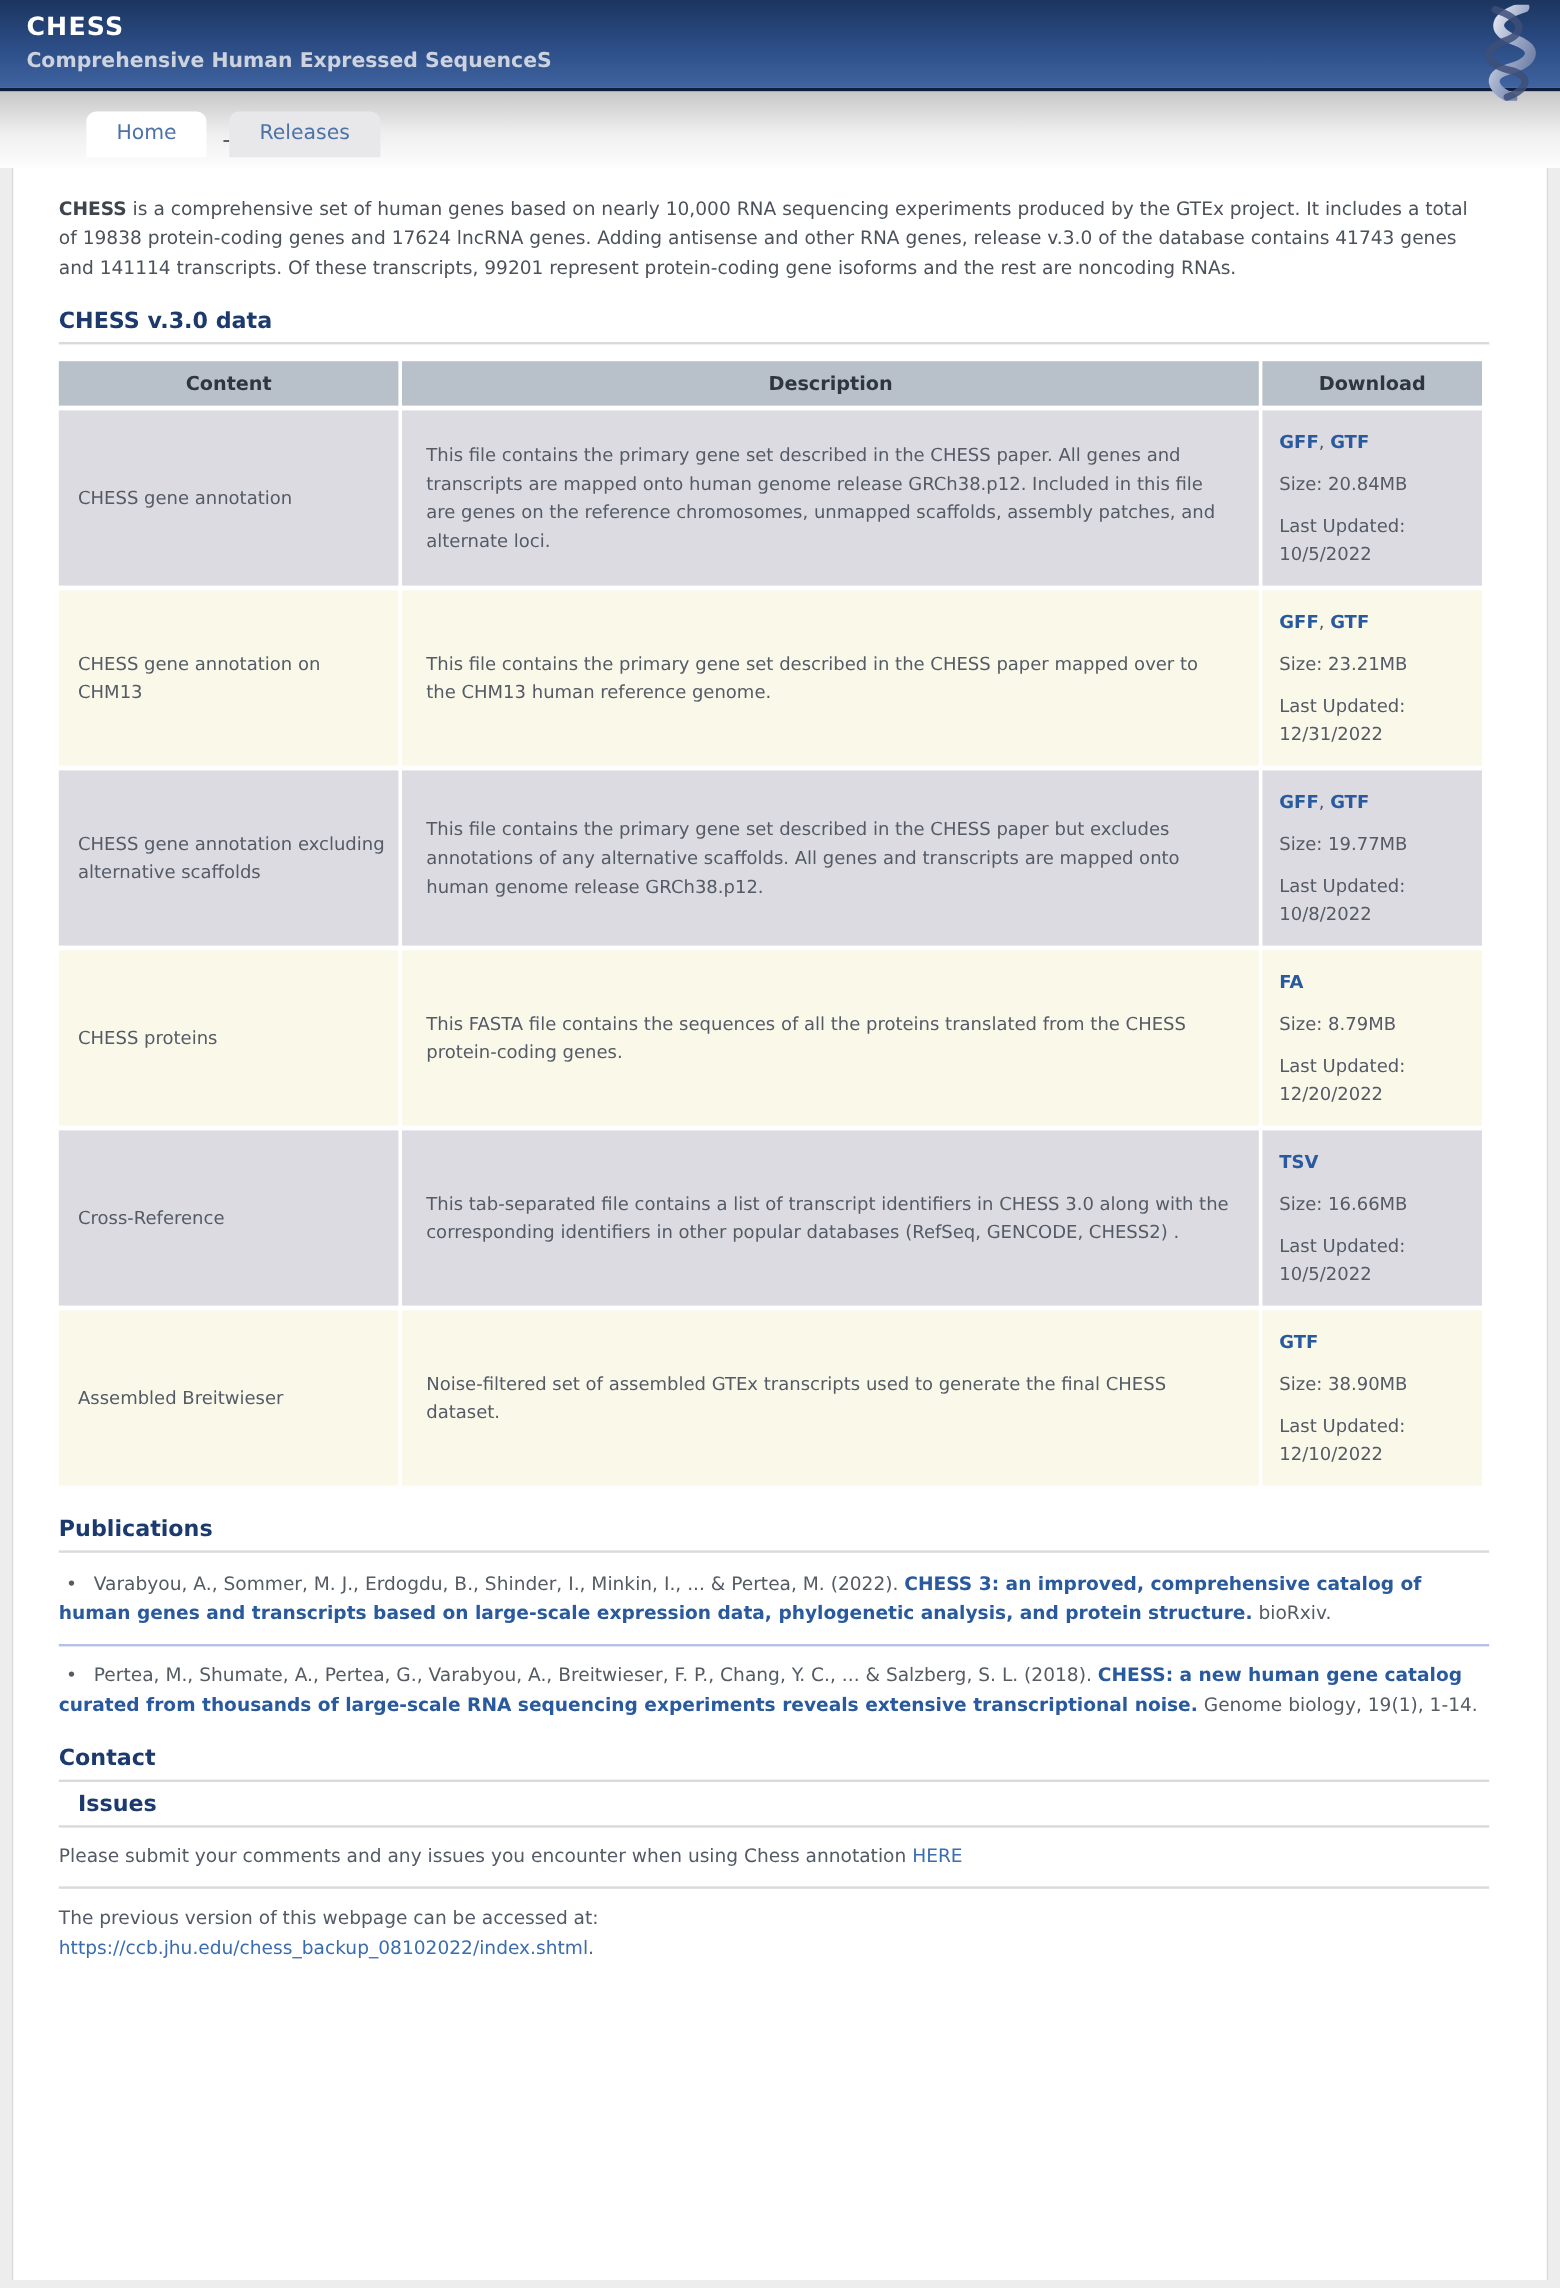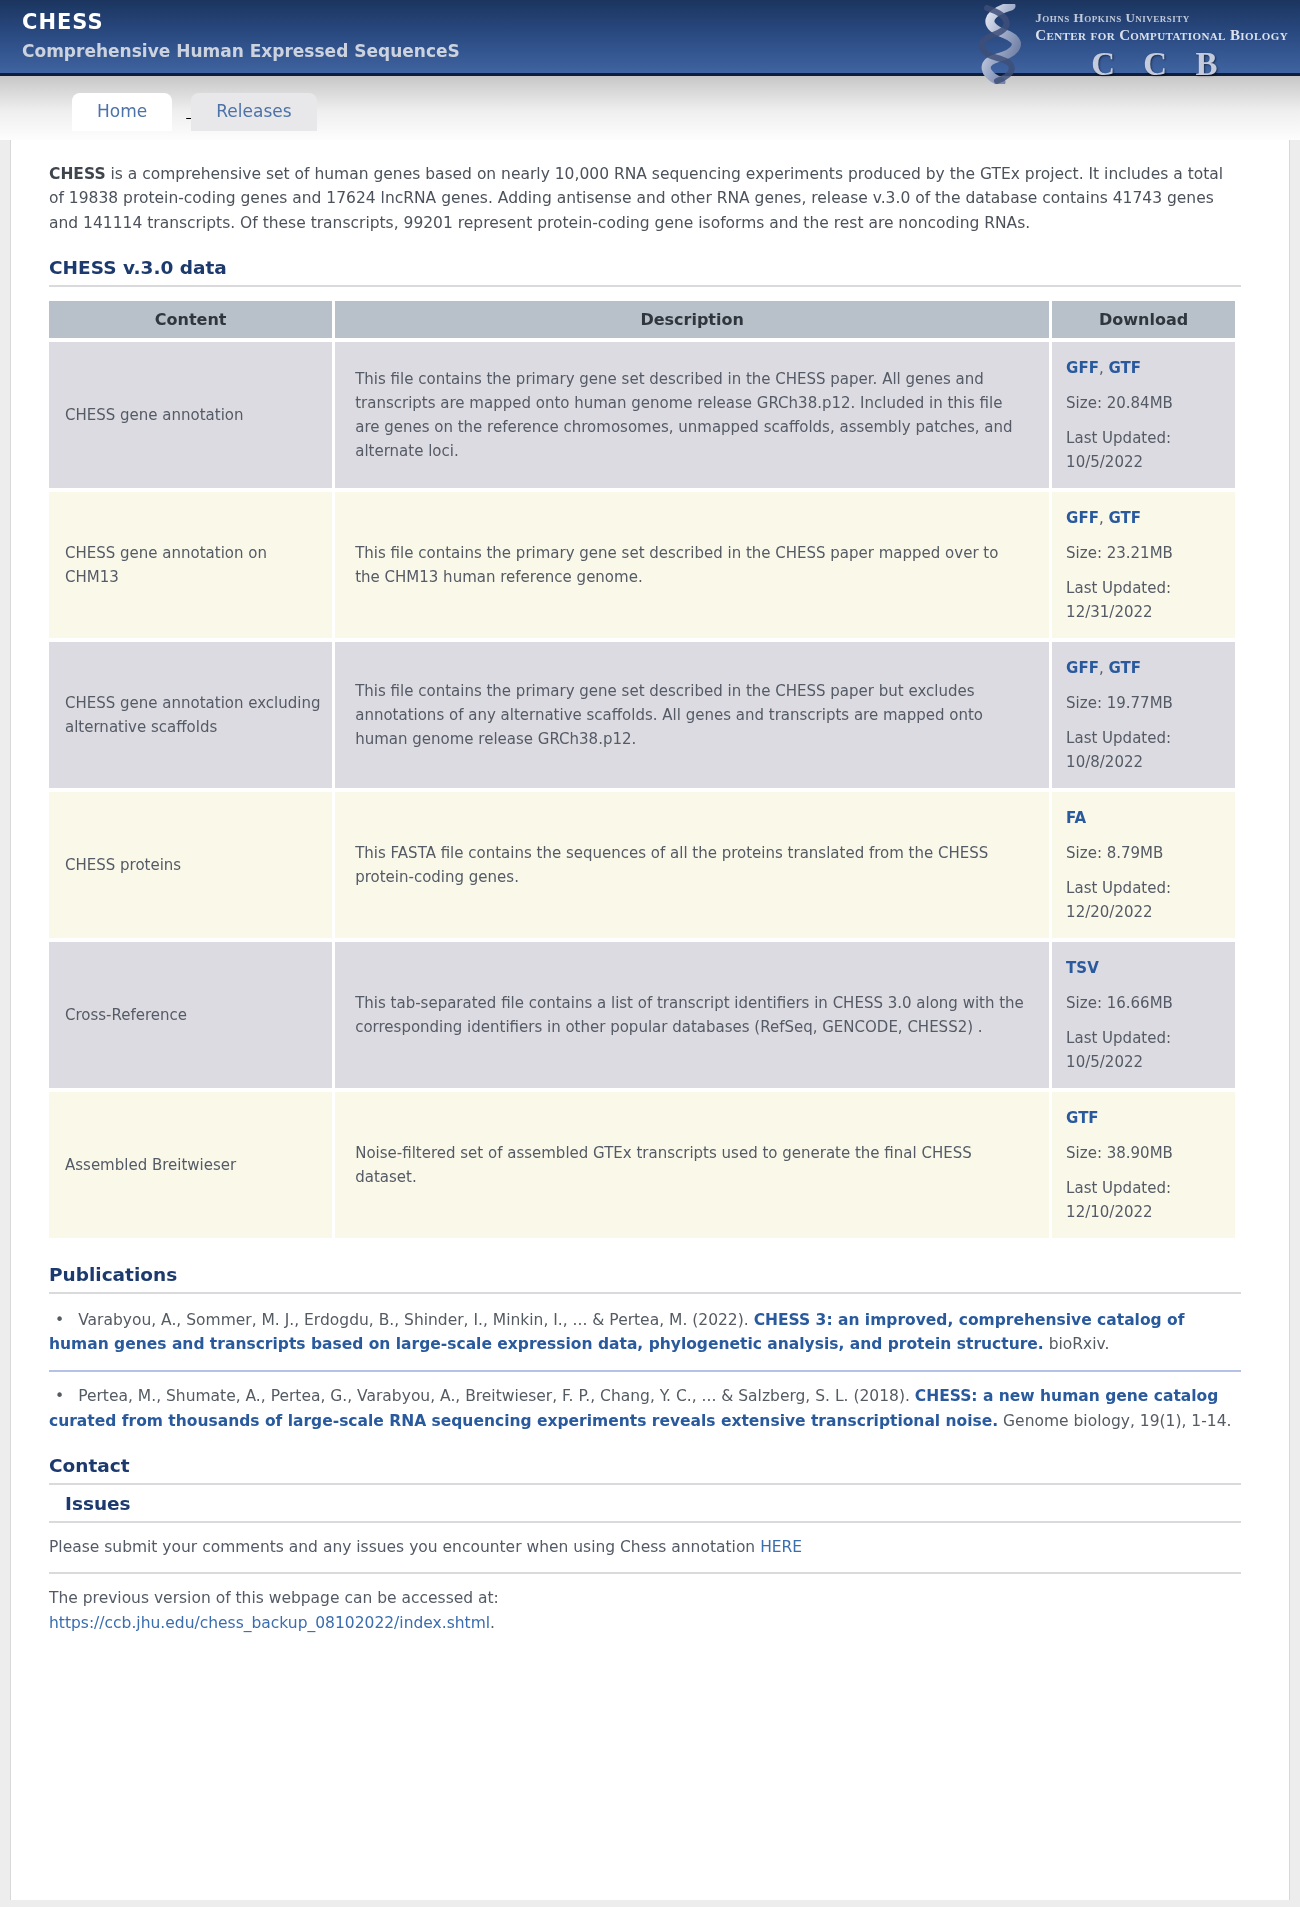--- a/index.html
+++ b/index.html
@@ -196,25 +196,20 @@
           <linearGradient id="rib" x1="0" y1="0" x2="1" y2="1">
             <stop offset="0" stop-color="#e8ecf5"></stop>
             <stop offset="0.5" stop-color="#9aa7c6"></stop>
             <stop offset="1" stop-color="#5f6e96"></stop>
           </linearGradient>
         </defs>
         <path d="M44 2 C18 10, 16 22, 38 30 C56 37, 52 48, 30 54 C14 59, 16 70, 34 78" fill="none" stroke="url(#rib)" stroke-width="9" stroke-linecap="round"></path>
         <path d="M20 4 C44 12, 46 24, 26 31 C8 38, 12 50, 34 55 C50 60, 48 70, 30 77" fill="none" stroke="#3e4f78" stroke-width="6" stroke-linecap="round" opacity="0.85"></path>
       </svg>
     </span>
-    <div class="logo-text">
-      <div class="logo-org1">Johns Hopkins University</div>
-      <div class="logo-org2">Center for Computational Biology</div>
-      <div class="logo-acronym">C C B</div>
-    </div>
   </div>
 </header>
 
 <nav class="tab-strip">
   <a href="#" class="tab tab-white">Home</a>
   <a href="#" class="tab tab-gray">Releases</a>
 </nav>
 
 <main class="container">
 

